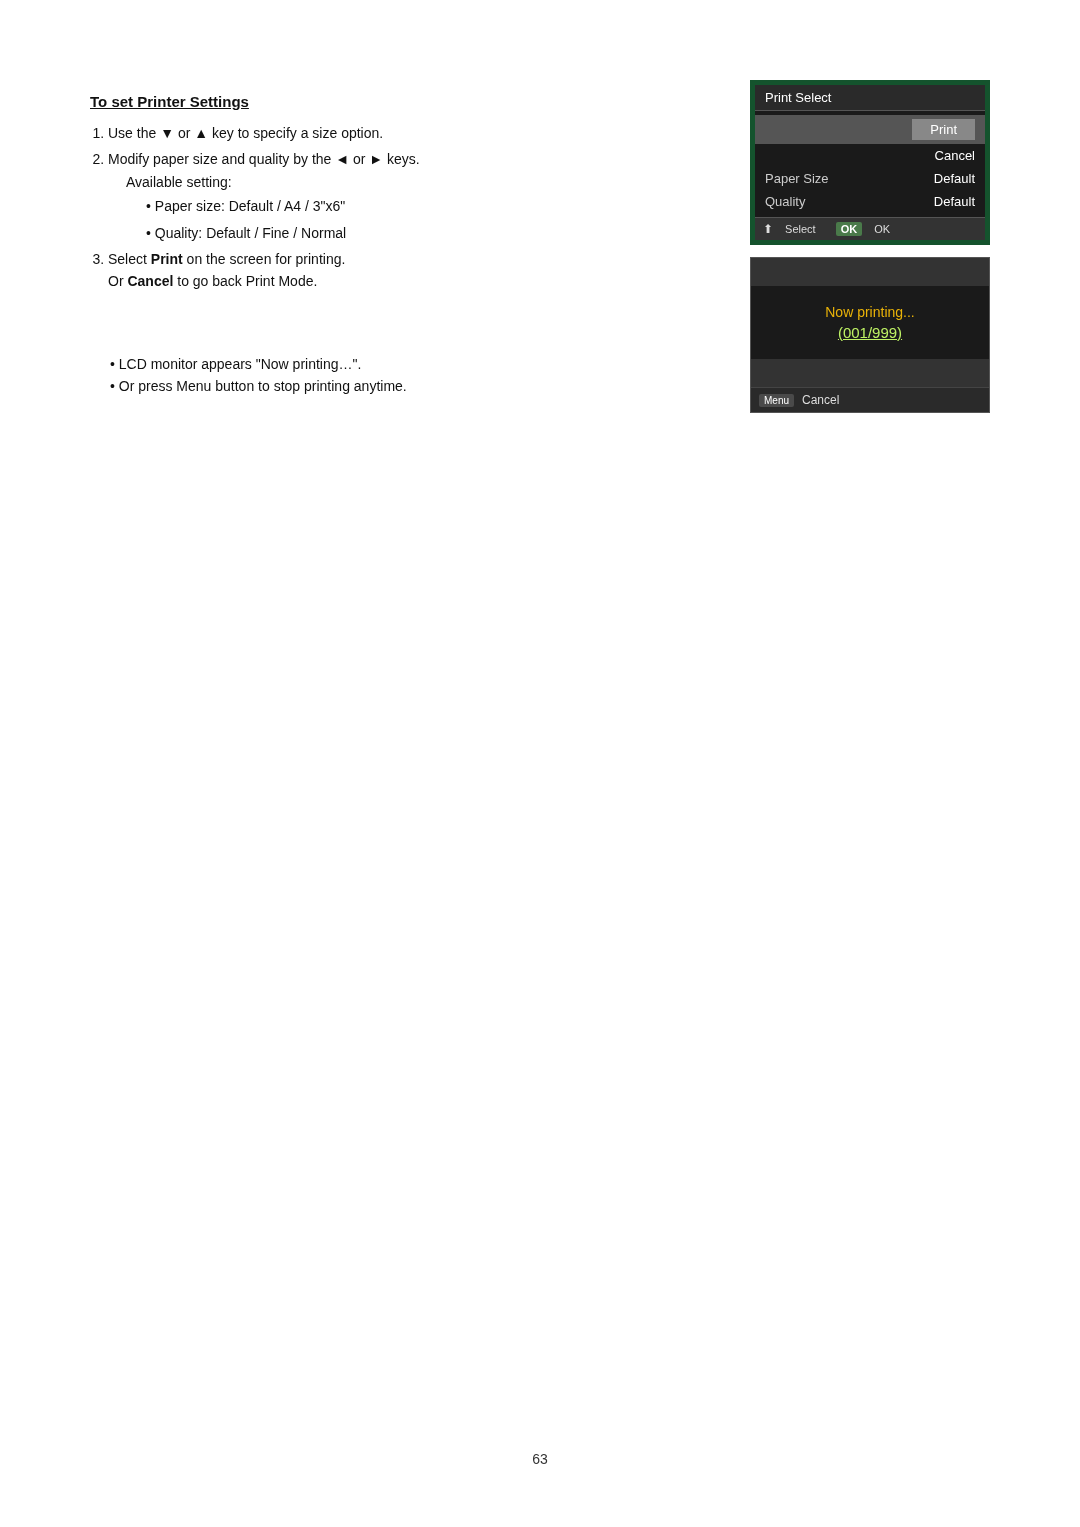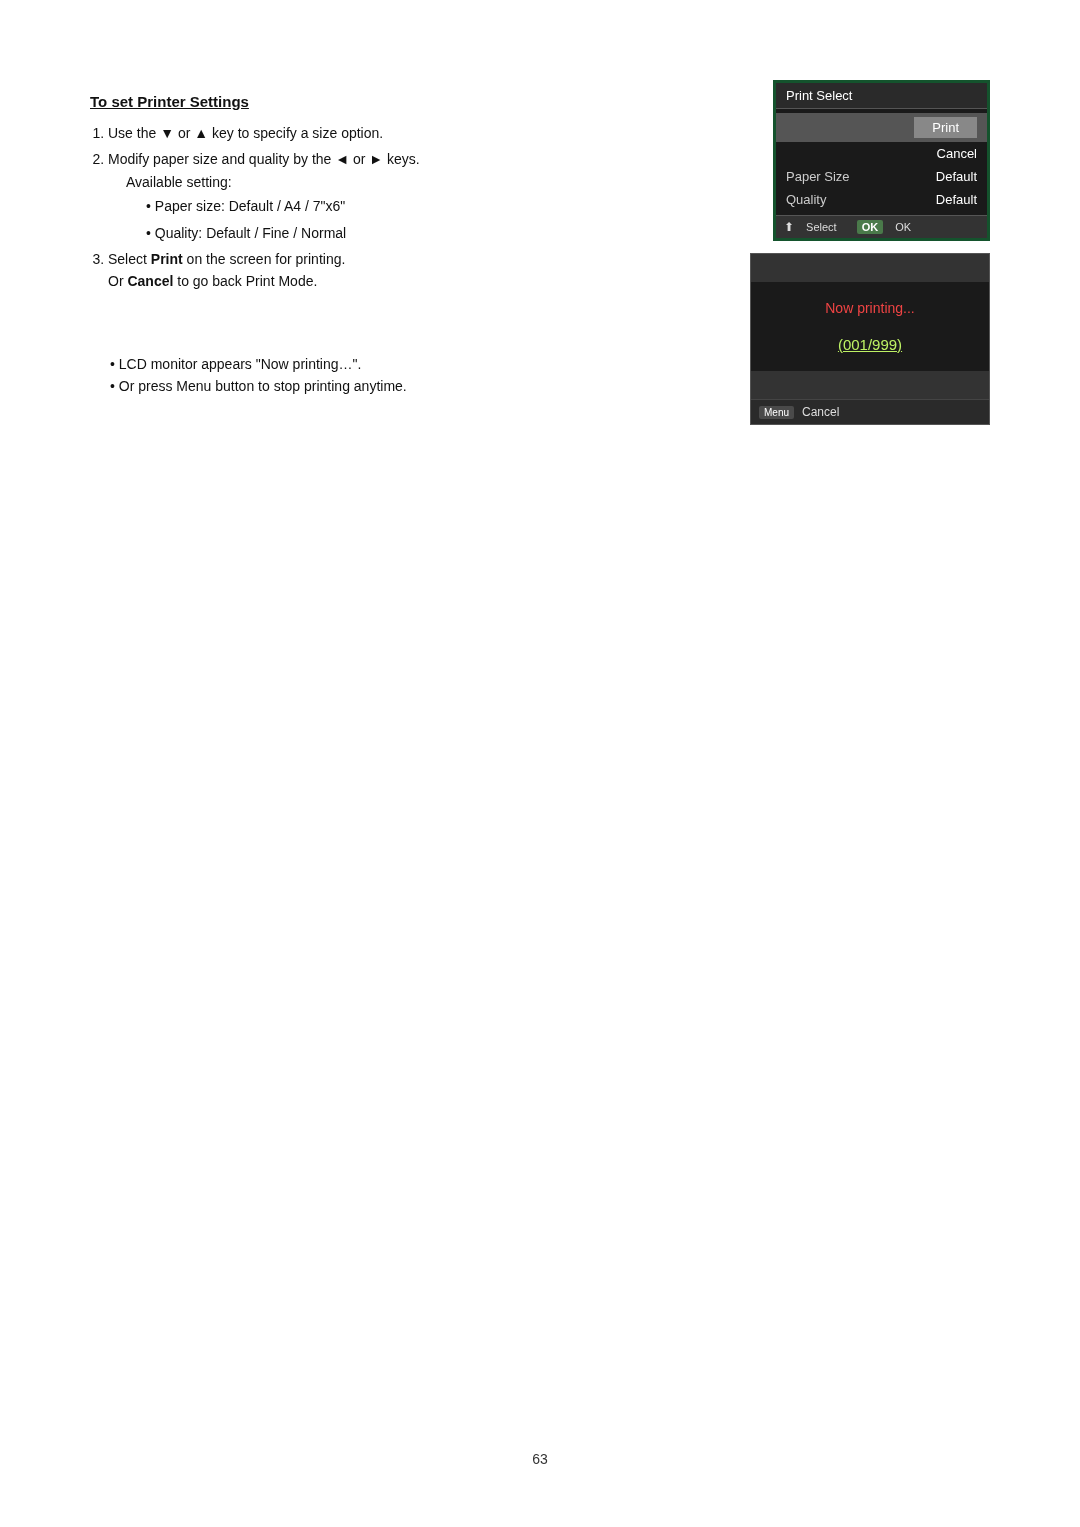--- a/index.html
+++ b/index.html
@@ -71,24 +71,23 @@
 
     .bold { font-weight: bold; }
 
     .section-gap {
       margin-top: 60px;
     }
 
     
     .print-select-screen {
       background: #1a1a1a;
-      border: 3px solid #14532d;
-      color: #fff;
-      font-size: 13px;
-      margin-left: 23px;
+      border: 5px solid #14532d;
+      color: #fff;
+      font-size: 13px;
     }
 
     .print-select-header {
       background: #2a2a2a;
       color: #fff;
       padding: 5px 10px;
       font-size: 13px;
       border-bottom: 1px solid #555;
     }
 
@@ -163,22 +162,22 @@
     }
 
     .np-middle {
       background: #1a1a1a;
       padding: 18px 10px;
       text-align: center;
     }
 
     .np-text {
       font-size: 14px;
-      color: #ef4444;
-      margin-bottom: 20px;
+      color: #eab308;
+      margin-bottom: 4px;
     }
 
     .np-count {
       font-size: 15px;
       color: #bef264;
       text-decoration: underline;
     }
 
     .np-bottom {
       background: #333;
@@ -225,21 +224,21 @@
       <div class="section-title">To set Printer Settings</div>
       <ol>
         <li>
           Use the ▼ or ▲ key to specify a size option.
         </li>
         <li>
           Modify paper size and quality by the ◄ or ► keys.<br>
           <div class="indent">
             Available setting:<br>
             <ul>
-              <li>Paper size: Default / A4 / 7"x6"</li>
+              <li>Paper size: Default / A4 / 3"x6"</li>
               <li>Quality: Default / Fine / Normal</li>
             </ul>
           </div>
         </li>
         <li>
           Select <span class="bold">Print</span> on the screen for printing.<br>
           Or <span class="bold">Cancel</span> to go back Print Mode.
         </li>
       </ol>
     </div>

